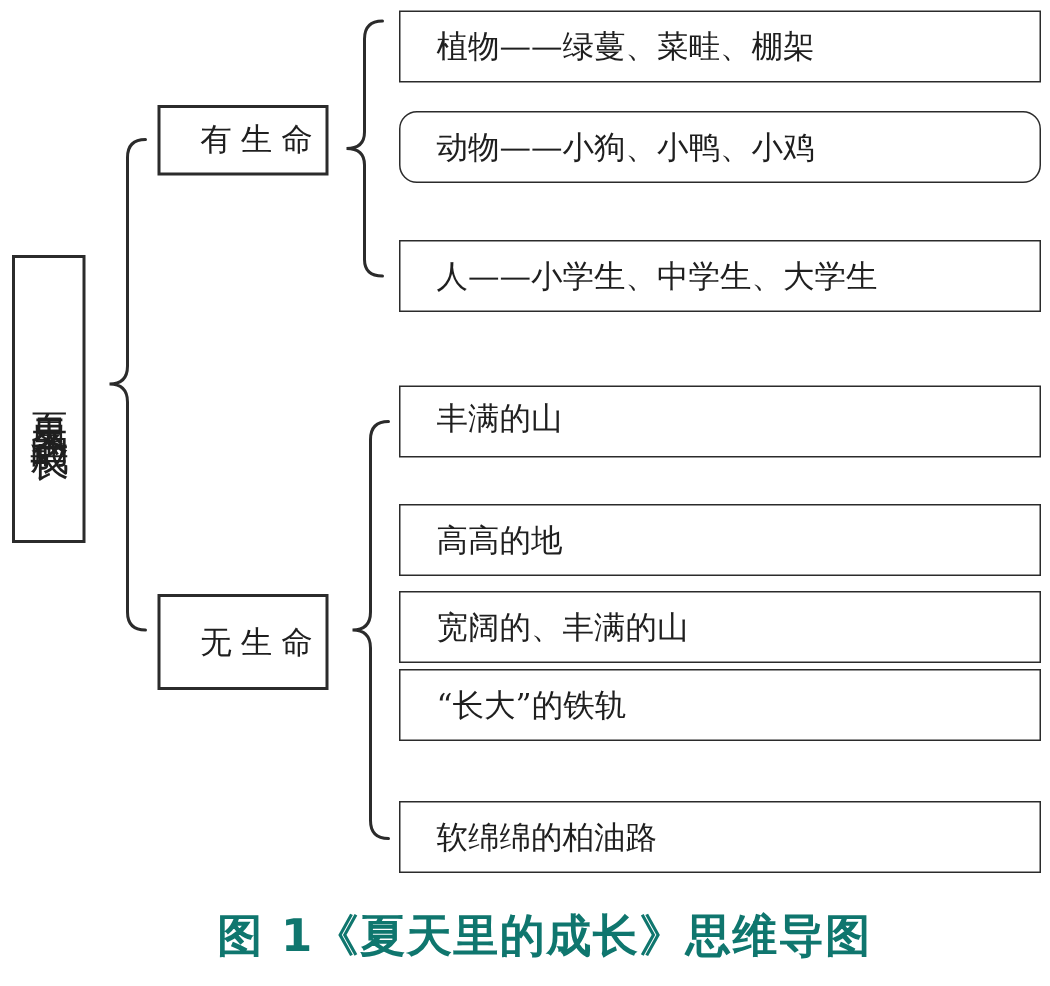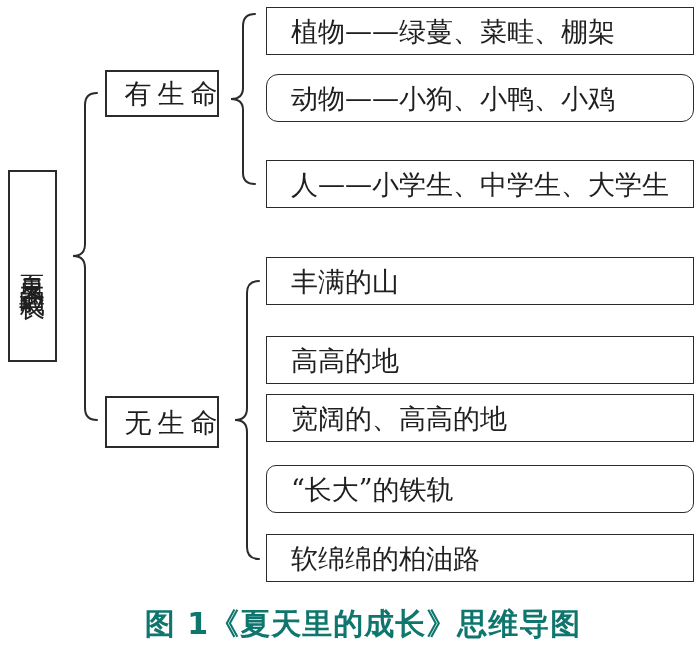--- a/index.html
+++ b/index.html
@@ -16,21 +16,21 @@
     color: #1f1f1f;
     overflow: hidden;
   }
   .node {
     position: absolute;
     border: 2px solid #2b2b2b;
     background: #ffffff;
     box-sizing: border-box;
     display: flex;
     align-items: center;
-    font-size: 27px;
+    font-size: 21px;
     line-height: 1;
     white-space: nowrap;
   }
   .root-node {
     left: 8px;
     top: 170px;
     width: 49px;
     height: 192px;
     justify-content: center;
     writing-mode: vertical-rl;
@@ -39,36 +39,36 @@
   }
   .branch-node {
     left: 105px;
     width: 114px;
     height: 47px;
     justify-content: center;
     letter-spacing: 6px;
     padding-left: 24px;
   }
   .branch-living { top: 70px; }
-  .branch-nonliving { top: 396px; height: 52px; }
+  .branch-nonliving { top: 396px; height: 64px; }
   .leaf-node {
     left: 266px;
     width: 428px;
     height: 48px;
     border-width: 1.7px;
     padding-left: 24px;
     justify-content: flex-start;
   }
   .leaf-0 { top: 7px; }
   .leaf-1 { top: 74px; border-radius: 12px; }
   .leaf-2 { top: 160px; }
-  .leaf-3 { top: 257px; }
+  .leaf-3 { top: 257px; font-family: Liberation Mono, monospace; }
   .leaf-4 { top: 336px; }
   .leaf-5 { top: 394px; }
-  .leaf-6 { top: 465px; border-radius: 10px; }
+  .leaf-6 { top: 446px; }
   .leaf-7 { top: 534px; }
   .braces {
     position: absolute;
     left: 0;
     top: 0;
     pointer-events: none;
   }
   .braces path {
     fill: none;
     stroke: #2b2b2b;
@@ -111,21 +111,21 @@
   <div class="node leaf-node leaf-0">植物——绿蔓、菜畦、棚架</div>
 
   <div class="node leaf-node leaf-1">动物——小狗、小鸭、小鸡</div>
 
   <div class="node leaf-node leaf-2">人——小学生、中学生、大学生</div>
 
   <div class="node leaf-node leaf-3">丰满的山</div>
 
   <div class="node leaf-node leaf-4">高高的地</div>
 
-  <div class="node leaf-node leaf-5">宽阔的、高高的地</div>
+  <div class="node leaf-node leaf-5">宽阔的、丰满的山</div>
 
   <div class="node leaf-node leaf-6">“长大”的铁轨</div>
 
   <div class="node leaf-node leaf-7">软绵绵的柏油路</div>
 
   <div class="caption">图 1《夏天里的成长》思维导图</div>
 
 </div>
 
 </body></html>

